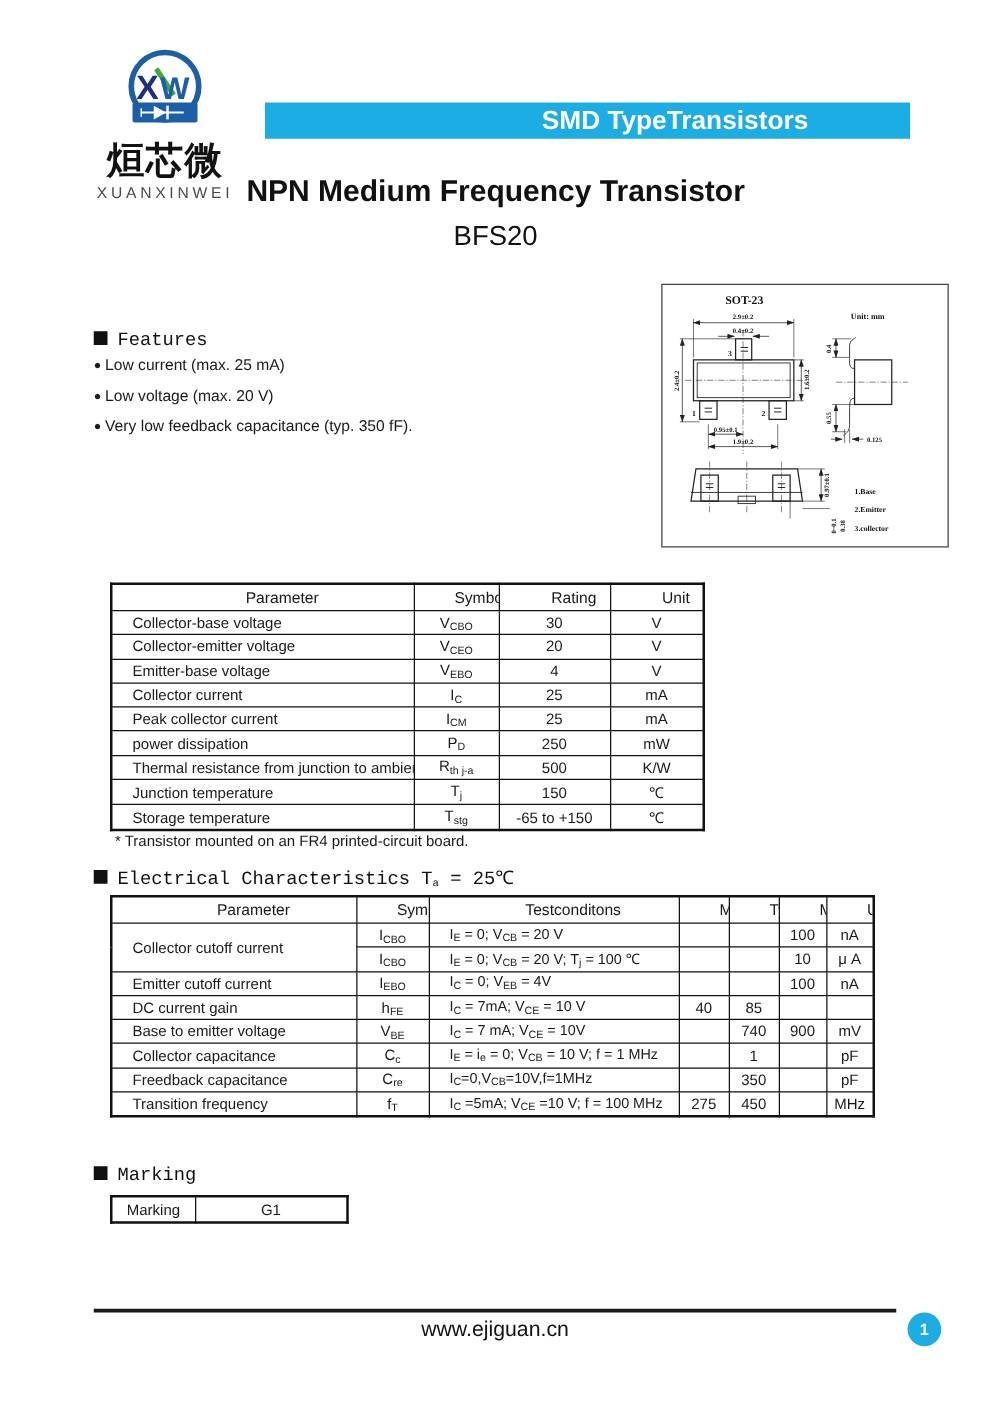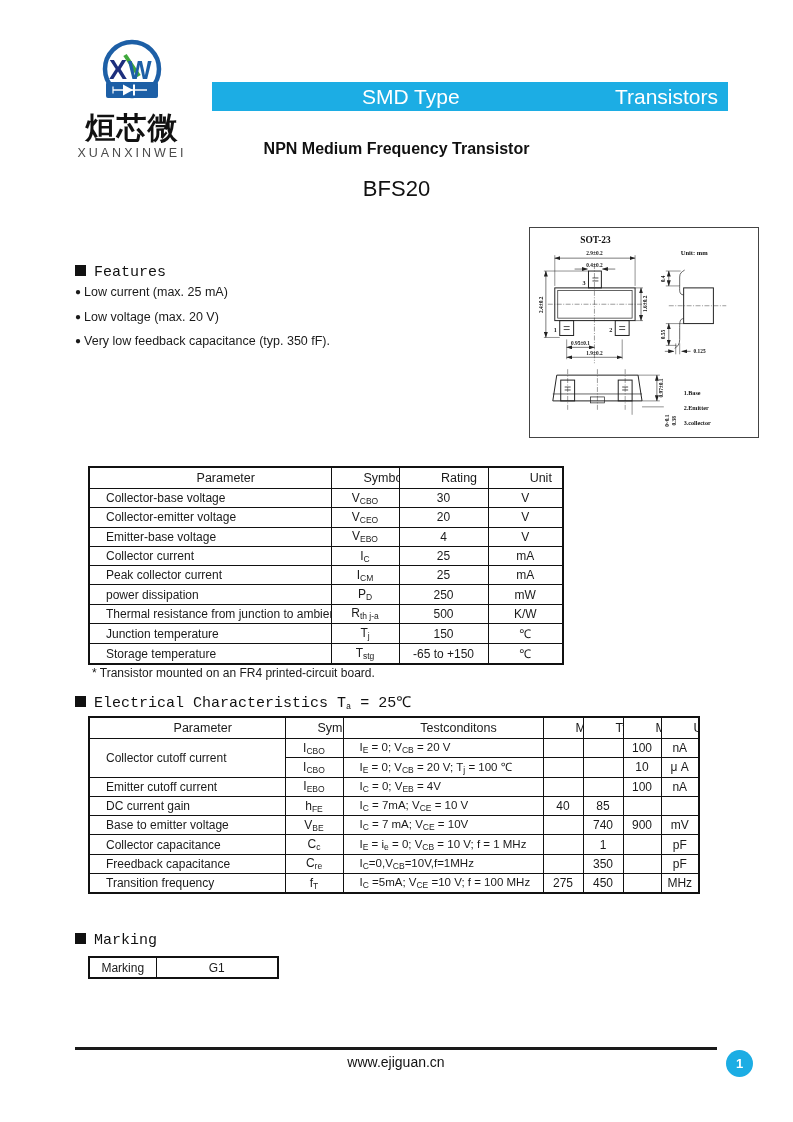--- a/index.html
+++ b/index.html
@@ -6,26 +6,26 @@
   .page{position:relative;width:793px;height:1122px;background:#fff;overflow:hidden;
         font-family:"Liberation Sans",sans-serif;color:#1a1a1a;}
 
   
   .logo{position:absolute;left:76px;top:36px;width:112px;text-align:center;}
   .logo-cn{font-size:30px;font-weight:bold;color:#111;letter-spacing:1px;line-height:1.05;font-family:"DejaVu Sans",sans-serif;}
   .logo-en{font-size:12.5px;color:#4a4a4a;letter-spacing:3px;margin-top:2px;}
 
   
   .banner{position:absolute;left:212px;top:82px;width:516px;height:29px;
-          display:flex;justify-content:space-between;align-items:center;
-          color:#fff;font-weight:normal;font-size:21px;
+          display:flex;justify-content:center;align-items:center;
+          color:#fff;font-weight:bold;font-size:21px;
           padding:0 10px 0 150px;box-sizing:border-box;}
 
   .doc-title{position:absolute;left:0;top:140px;width:100%;text-align:center;
-             font-size:16px;font-weight:bold;color:#111;}
+             font-size:24px;font-weight:bold;color:#111;}
   .part-number{position:absolute;left:0;top:176px;width:100%;text-align:center;
                font-size:22px;font-weight:normal;color:#111;}
 
   
   .sec{position:absolute;left:75px;font-size:15px;color:#111;font-family:Liberation Mono, monospace;}
   .sq{display:inline-block;width:11px;height:11px;background:#111;margin-right:8px;}
   sub{font-size:8.5px;vertical-align:-2px;letter-spacing:0;}
 
   
   .features-list{position:absolute;left:75px;top:285px;margin:0;padding:0;list-style:none;
@@ -45,21 +45,21 @@
   td.pl{text-align:left;padding-left:16px;}
   td.cond{font-size:11.5px;}
   #t-abs{left:88px;top:466px;width:474px;}
   #t-elec{left:88px;top:716px;width:610px;}
   #t-mark{left:88px;top:956px;width:189px;}
   #t-mark td{height:17px;}
   .footnote{position:absolute;left:92px;top:666px;font-size:12px;}
 
   
   .footer-line{position:absolute;left:75px;top:1047px;width:642px;height:3px;background:#1a1a1a;}
-  .footer-url{position:absolute;left:75px;top:1054px;width:642px;text-align:center;font-size:14px;color:#111;}
+  .footer-url{position:absolute;left:75px;top:1054px;width:642px;text-align:center;font-size:17px;color:#111;}
   .page-badge{position:absolute;left:726px;top:1050px;width:27px;height:27px;border-radius:50%;
               color:#fff;text-align:center;line-height:27px;font-size:13px;font-weight:bold;}
 
   
   .pkg-box svg{width:100%;height:100%;}
   .body-ln{fill:none;stroke:#222;stroke-width:1;}
   .thin{fill:none;stroke:#222;stroke-width:.7;}
   .ext{stroke:#222;stroke-width:.5;}
   .dim{stroke:#222;stroke-width:.6;}
   .cl{stroke:#222;stroke-width:.45;stroke-dasharray:5 1.5 1 1.5;}

